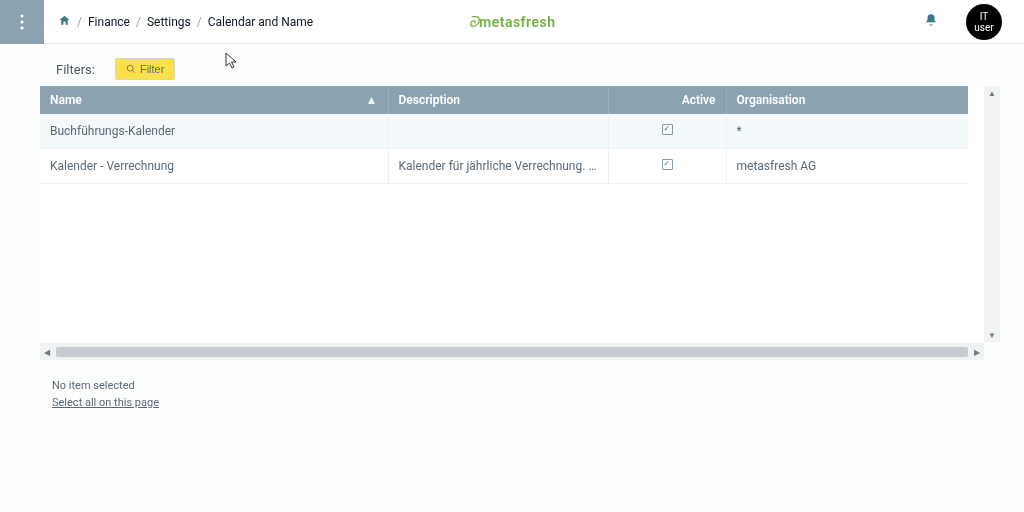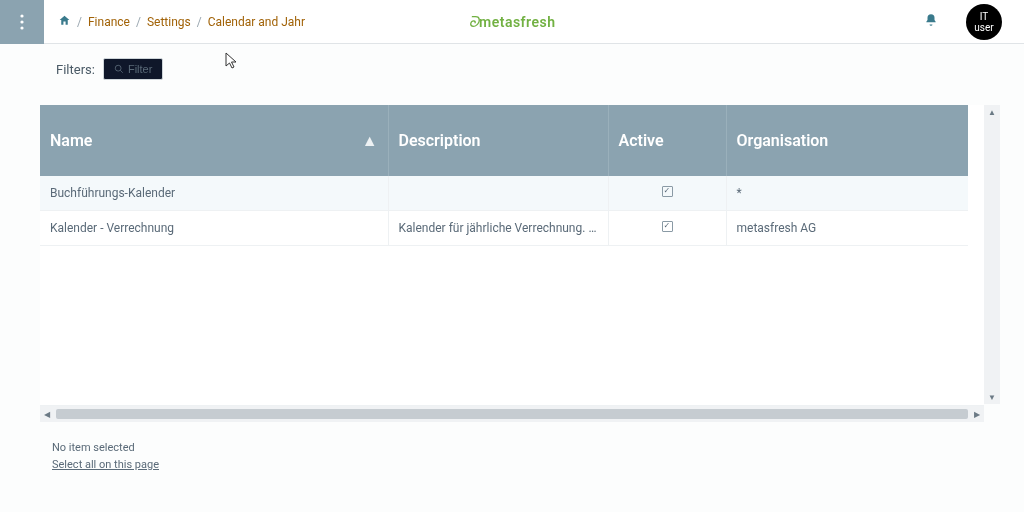--- a/index.html
+++ b/index.html
@@ -32,21 +32,21 @@
     cursor: pointer;
   }
   .menu-btn svg { fill: #fff; }
   .breadcrumb {
     display: flex;
     align-items: center;
     margin-left: 14px;
     gap: 6px;
     font-size: 12px;
   }
-  .breadcrumb a { color: #a16207; text-decoration: none; cursor: pointer; }
+  .breadcrumb a { color: #0f172a; text-decoration: none; cursor: pointer; }
   .breadcrumb .sep { color: #9aa7b0; }
   .home-icon { color: #3a7a8c; cursor: pointer; }
   .logo {
     position: absolute;
     left: 50%;
     transform: translateX(-50%);
     display: flex;
     align-items: center;
     gap: 2px;
   }
@@ -71,28 +71,28 @@
     font-size: 10px;
     line-height: 1.1;
     text-align: center;
     cursor: pointer;
   }
 
   
   .filters-row {
     display: flex;
     align-items: center;
-    padding: 14px 40px 25px 56px;
-    gap: 8px;
+    padding: 14px 40px 6px 56px;
+    gap: 20px;
     position: relative;
   }
   .filters-label { font-size: 13px; color: #4a5a66; }
   .filter-btn {
     border: 1px solid #cfd6da;
-    background: #0f172a;
+    background: #fde047;
     border-radius: 2px;
     padding: 4px 10px;
     font-size: 11px;
     color: #5a6a78;
     display: flex;
     align-items: center;
     gap: 4px;
     cursor: pointer;
   }
   .cursor-arrow {
@@ -108,29 +108,29 @@
     position: relative;
   }
   .table-scroll {
     background: #fff;
   }
   table { width: 928px; border-collapse: collapse; table-layout: fixed; }
   thead th {
     background: #8ba3b0;
     color: #fff;
     font-weight: 600;
-    font-size: 16px;
+    font-size: 12px;
     text-align: left;
-    padding: 26px 10px;
+    padding: 7px 10px;
     border-right: 1px solid #9ab0bb;
   }
   thead th:last-child { border-right: none; }
   .col-name { width: 348px; }
   .col-desc { width: 220px; }
-  .col-active { width: 118px; text-align: left; }
+  .col-active { width: 118px; text-align: right; }
   .col-org { width: 242px; }
   .sort-indicator { float: right; opacity: 0.85; }
   tbody td {
     padding: 10px 10px;
     font-size: 12px;
     color: #5a6a78;
     border-bottom: 1px solid #eef1f3;
     border-right: 1px solid #eef1f3;
     white-space: nowrap;
     overflow: hidden;
@@ -229,21 +229,21 @@
     <span class="home-icon">
       <svg width="13" height="13" viewBox="0 0 24 24" fill="currentColor">
           <path d="M12 3l9 8h-3v9h-4v-6H10v6H6v-9H3z"></path>
         </svg>
     </span>
     <span class="sep">/</span>
     <a>Finance</a>
     <span class="sep">/</span>
     <a>Settings</a>
     <span class="sep">/</span>
-    <a>Calendar and Jahr</a>
+    <a>Calendar and Name</a>
   </div>
   <div class="logo">
     <span class="logo-swoosh">ᘐ</span>
     <span class="logo-text">metasfresh</span>
   </div>
   <div class="header-right">
     <span class="bell">
       <svg width="14" height="14" viewBox="0 0 24 24" fill="currentColor">
           <path d="M12 2a6 6 0 00-6 6v4l-2 3v1h16v-1l-2-3V8a6 6 0 00-6-6zm0 20a2.5 2.5 0 002.5-2.5h-5A2.5 2.5 0 0012 22z"></path>
         </svg>

